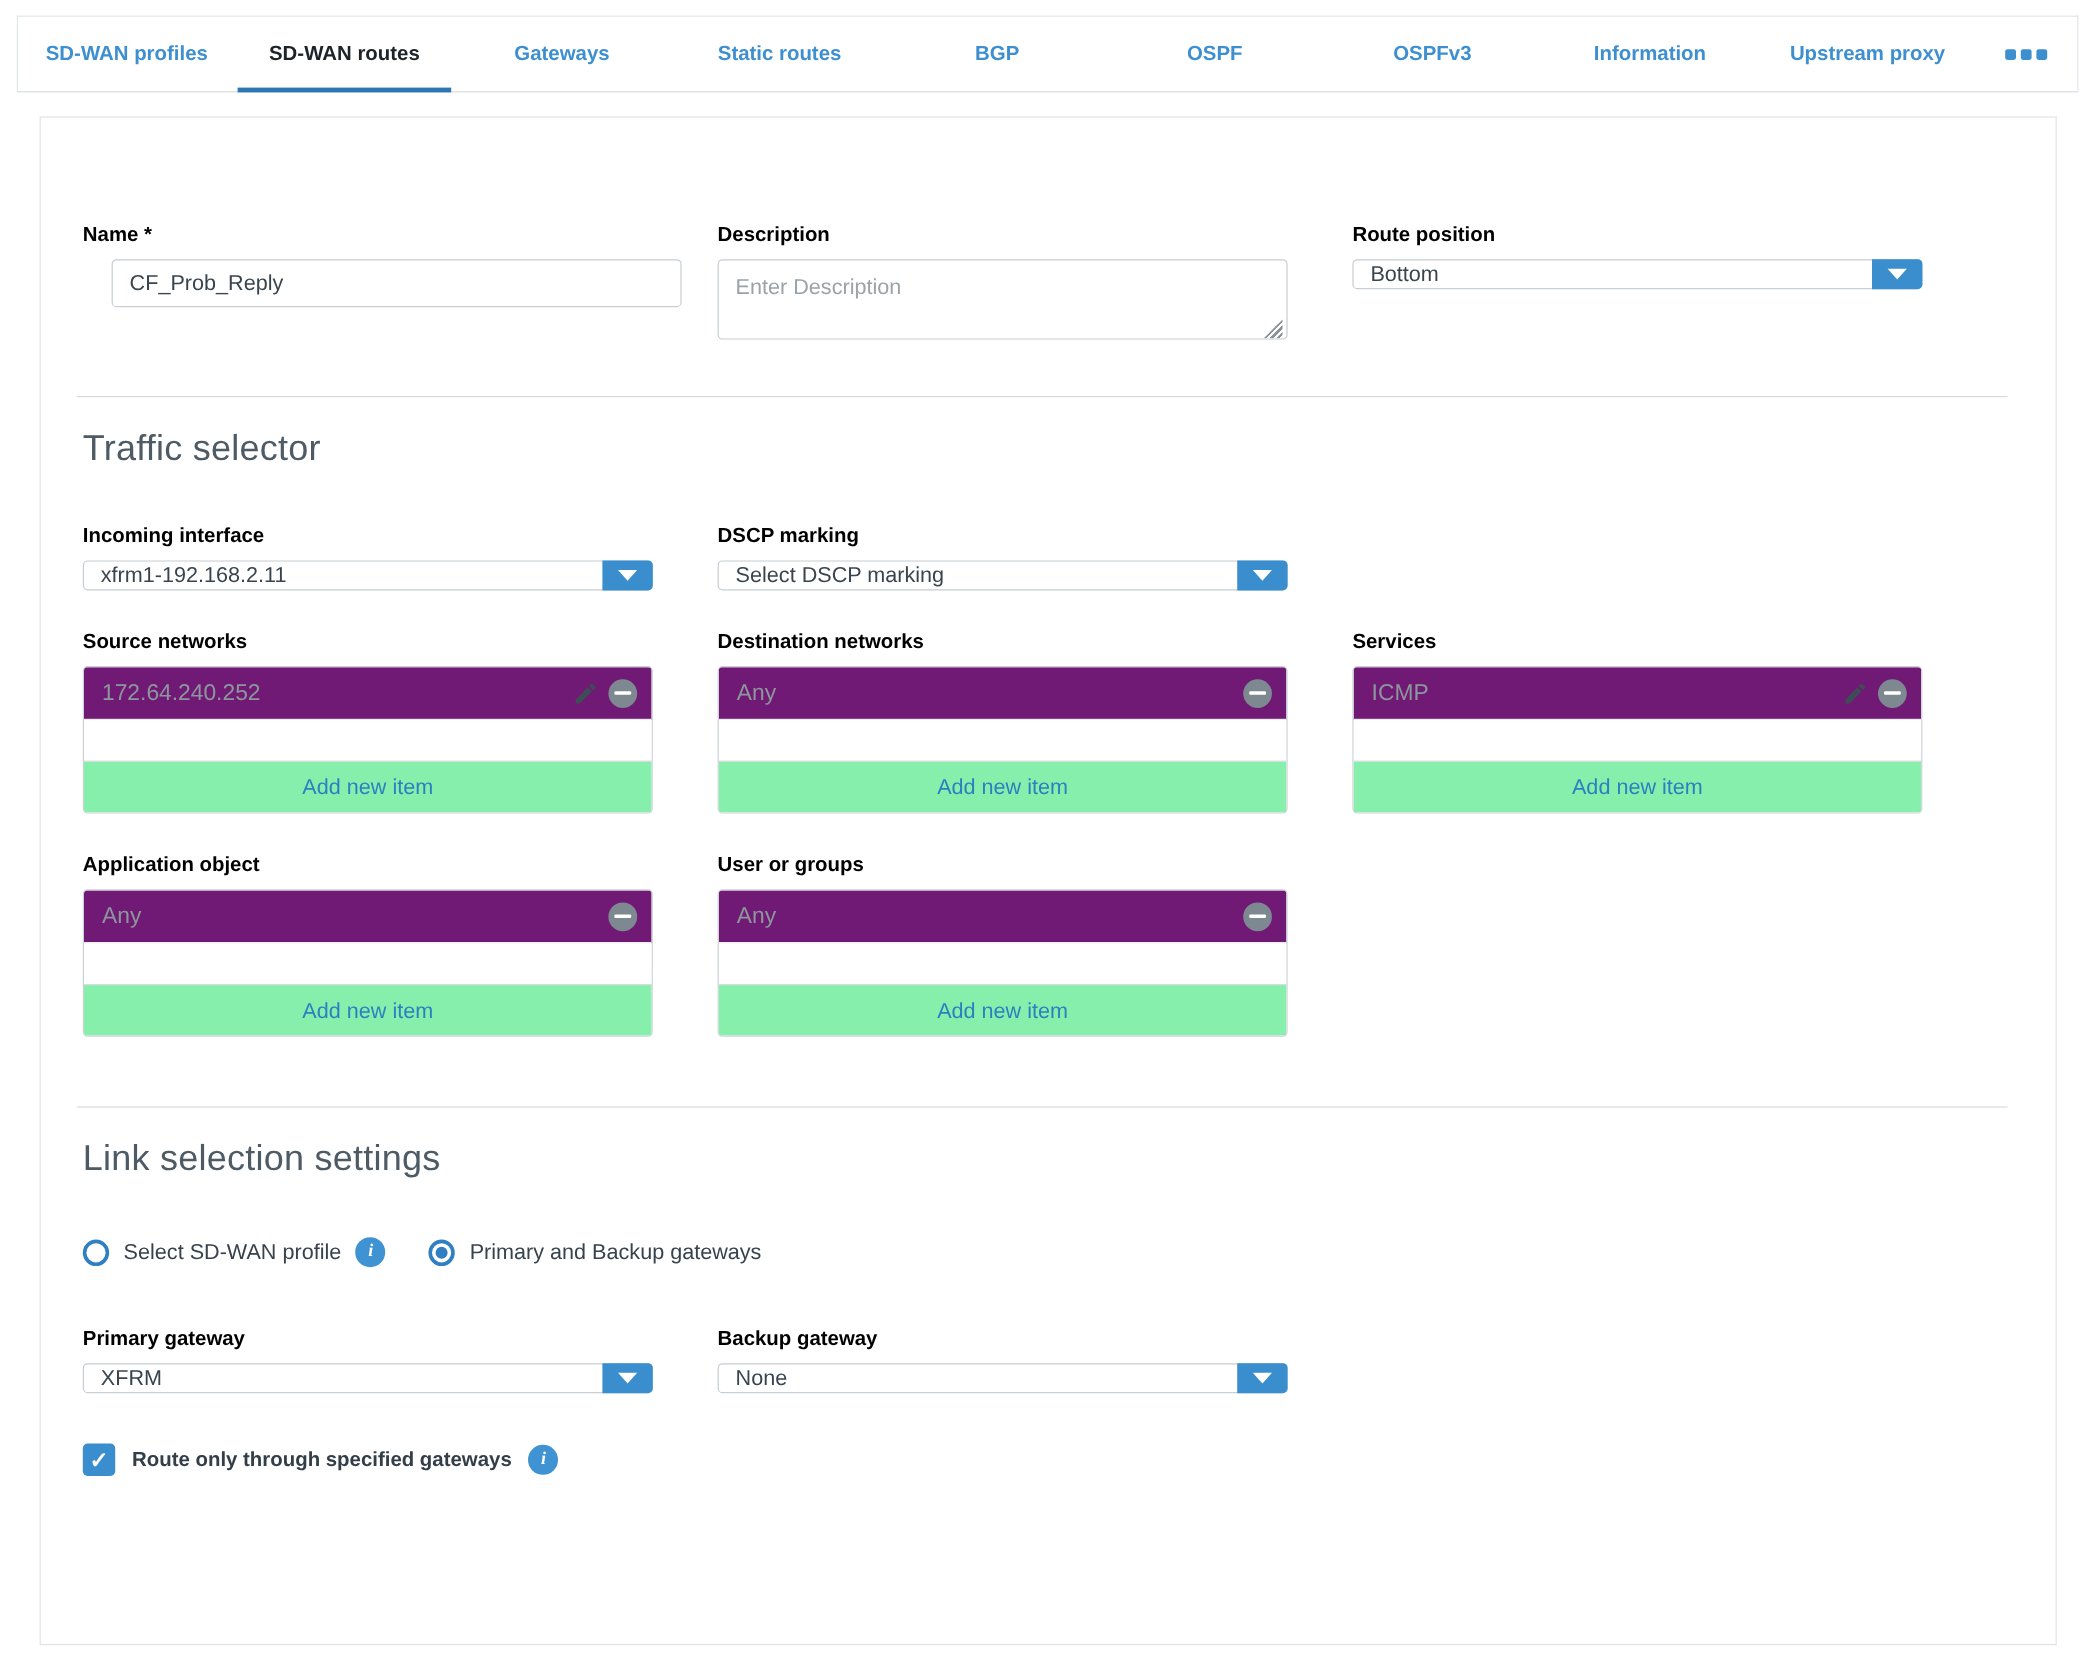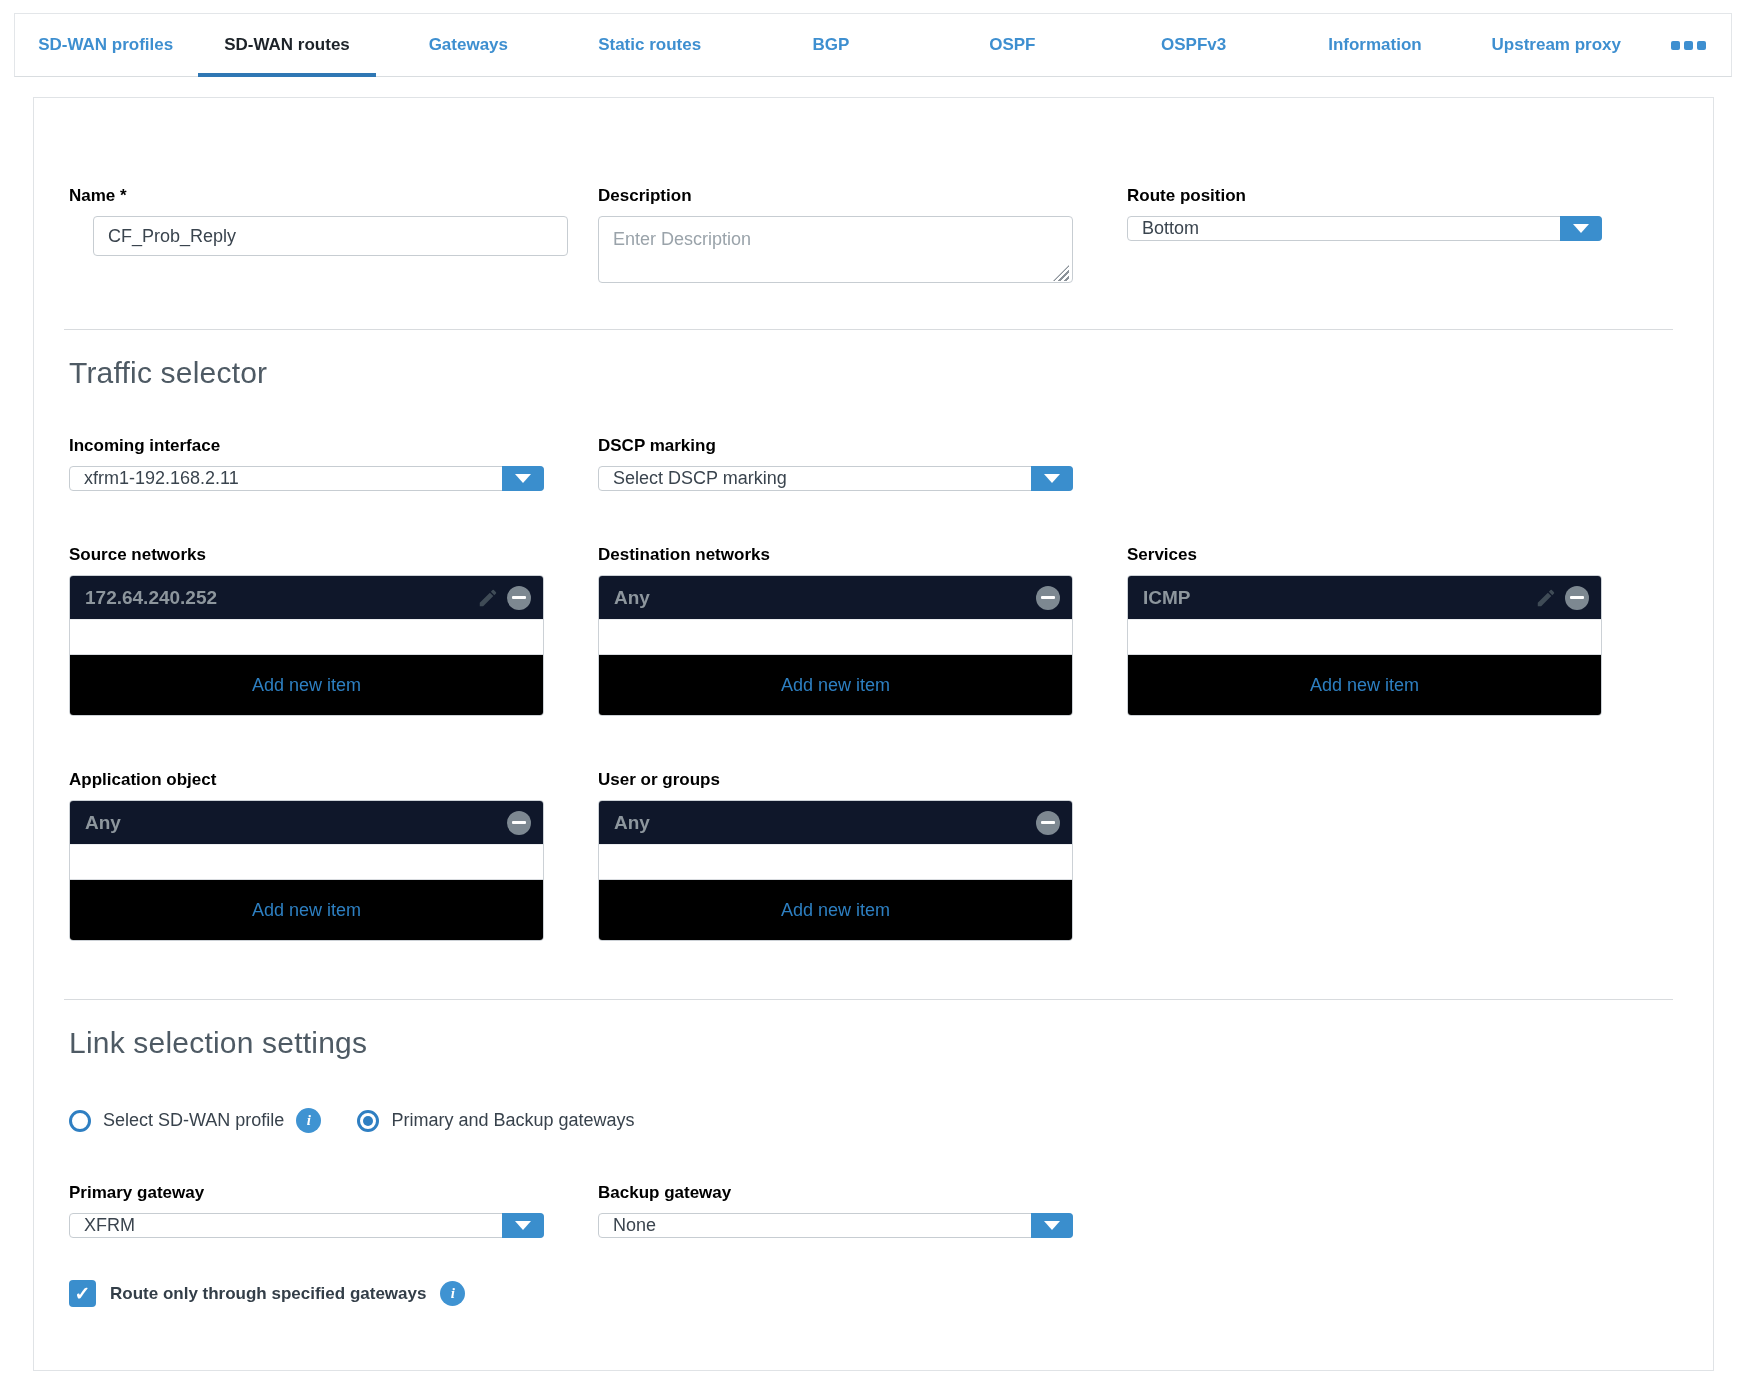--- a/index.html
+++ b/index.html
@@ -41,25 +41,25 @@
     border:1px solid #c7cdd2; border-radius:4px; background:#fff; cursor:pointer; }
   .select .sel-value { flex:1; display:flex; align-items:center; padding:0 14px;
     font-size:18px; color:#3a444e; }
   .select .sel-btn { flex:0 0 42px; margin:-1px -1px -1px 0; background:#3a8ecd;
     border-radius:0 4px 4px 0; display:flex; align-items:center; justify-content:center; }
   .caret { width:0; height:0; border-left:8px solid transparent;
     border-right:8px solid transparent; border-top:9px solid #fff; }
 
   
   .listbox { border:1px solid #ccd1d6; border-radius:4px; background:#fff; overflow:hidden; }
-  .list-item { height:44px; background:#0f172a; border-bottom:1px solid #eceef0;
-    display:flex; align-items:center; padding:0 12px 0 15px;font-weight:bold; }
+  .list-item { height:44px; background:#701a75; border-bottom:1px solid #eceef0;
+    display:flex; align-items:center; padding:0 12px 0 15px; }
   .list-item .item-text { flex:1; font-size:19px; color:#8d969d; }
   .list-spacer { height:34px; background:#fff; }
-  .list-footer { height:61px; background:#000000; border-top:1px solid #d9dce0;
+  .list-footer { height:43px; background:#86efac; border-top:1px solid #d9dce0;
     display:flex; align-items:center; justify-content:center; font-size:18px;
     color:#2d7fc1; cursor:pointer; }
   .icon-btn { display:flex; align-items:center; justify-content:center; cursor:pointer; }
   .pencil-icon { margin-right:8px; }
   .minus-icon { width:24px; height:24px; border-radius:50%; background:#7d8891; position:relative; }
   .minus-icon::after { content:""; position:absolute; left:5px; right:5px; top:10.5px;
     height:3px; background:#fff; border-radius:1px; }
 
   
   .divider { border:none; border-top:1px solid #d8dbde; margin-left:-5px; }
@@ -79,21 +79,21 @@
   .checkbox-row { display:flex; align-items:center; gap:14px; }
   .checkbox { width:27px; height:27px; border-radius:4px; background:#3a8ecd; color:#fff;
     display:flex; align-items:center; justify-content:center; font-size:19px; font-weight:700;
     cursor:pointer; }
   .checkbox-label { font-size:17px; font-weight:700; color:#333e48; }
 
   
   .mt-divider1 { margin-top:42px; }
   .mt-section-head { margin-top:26px; }
   .mt-first-row { margin-top:46px; }
-  .mt-list-row { margin-top:54px; }
+  .mt-list-row { margin-top:33px; }
   .mt-divider2 { margin-top:58px; }
   .mt-radios { margin-top:48px; }
   .mt-gateways { margin-top:50px; }
   .mt-checkbox { margin-top:42px; }
 </style>
 </head>
 <body>
 
 <nav class="tabbar">
   <div class="tab">

